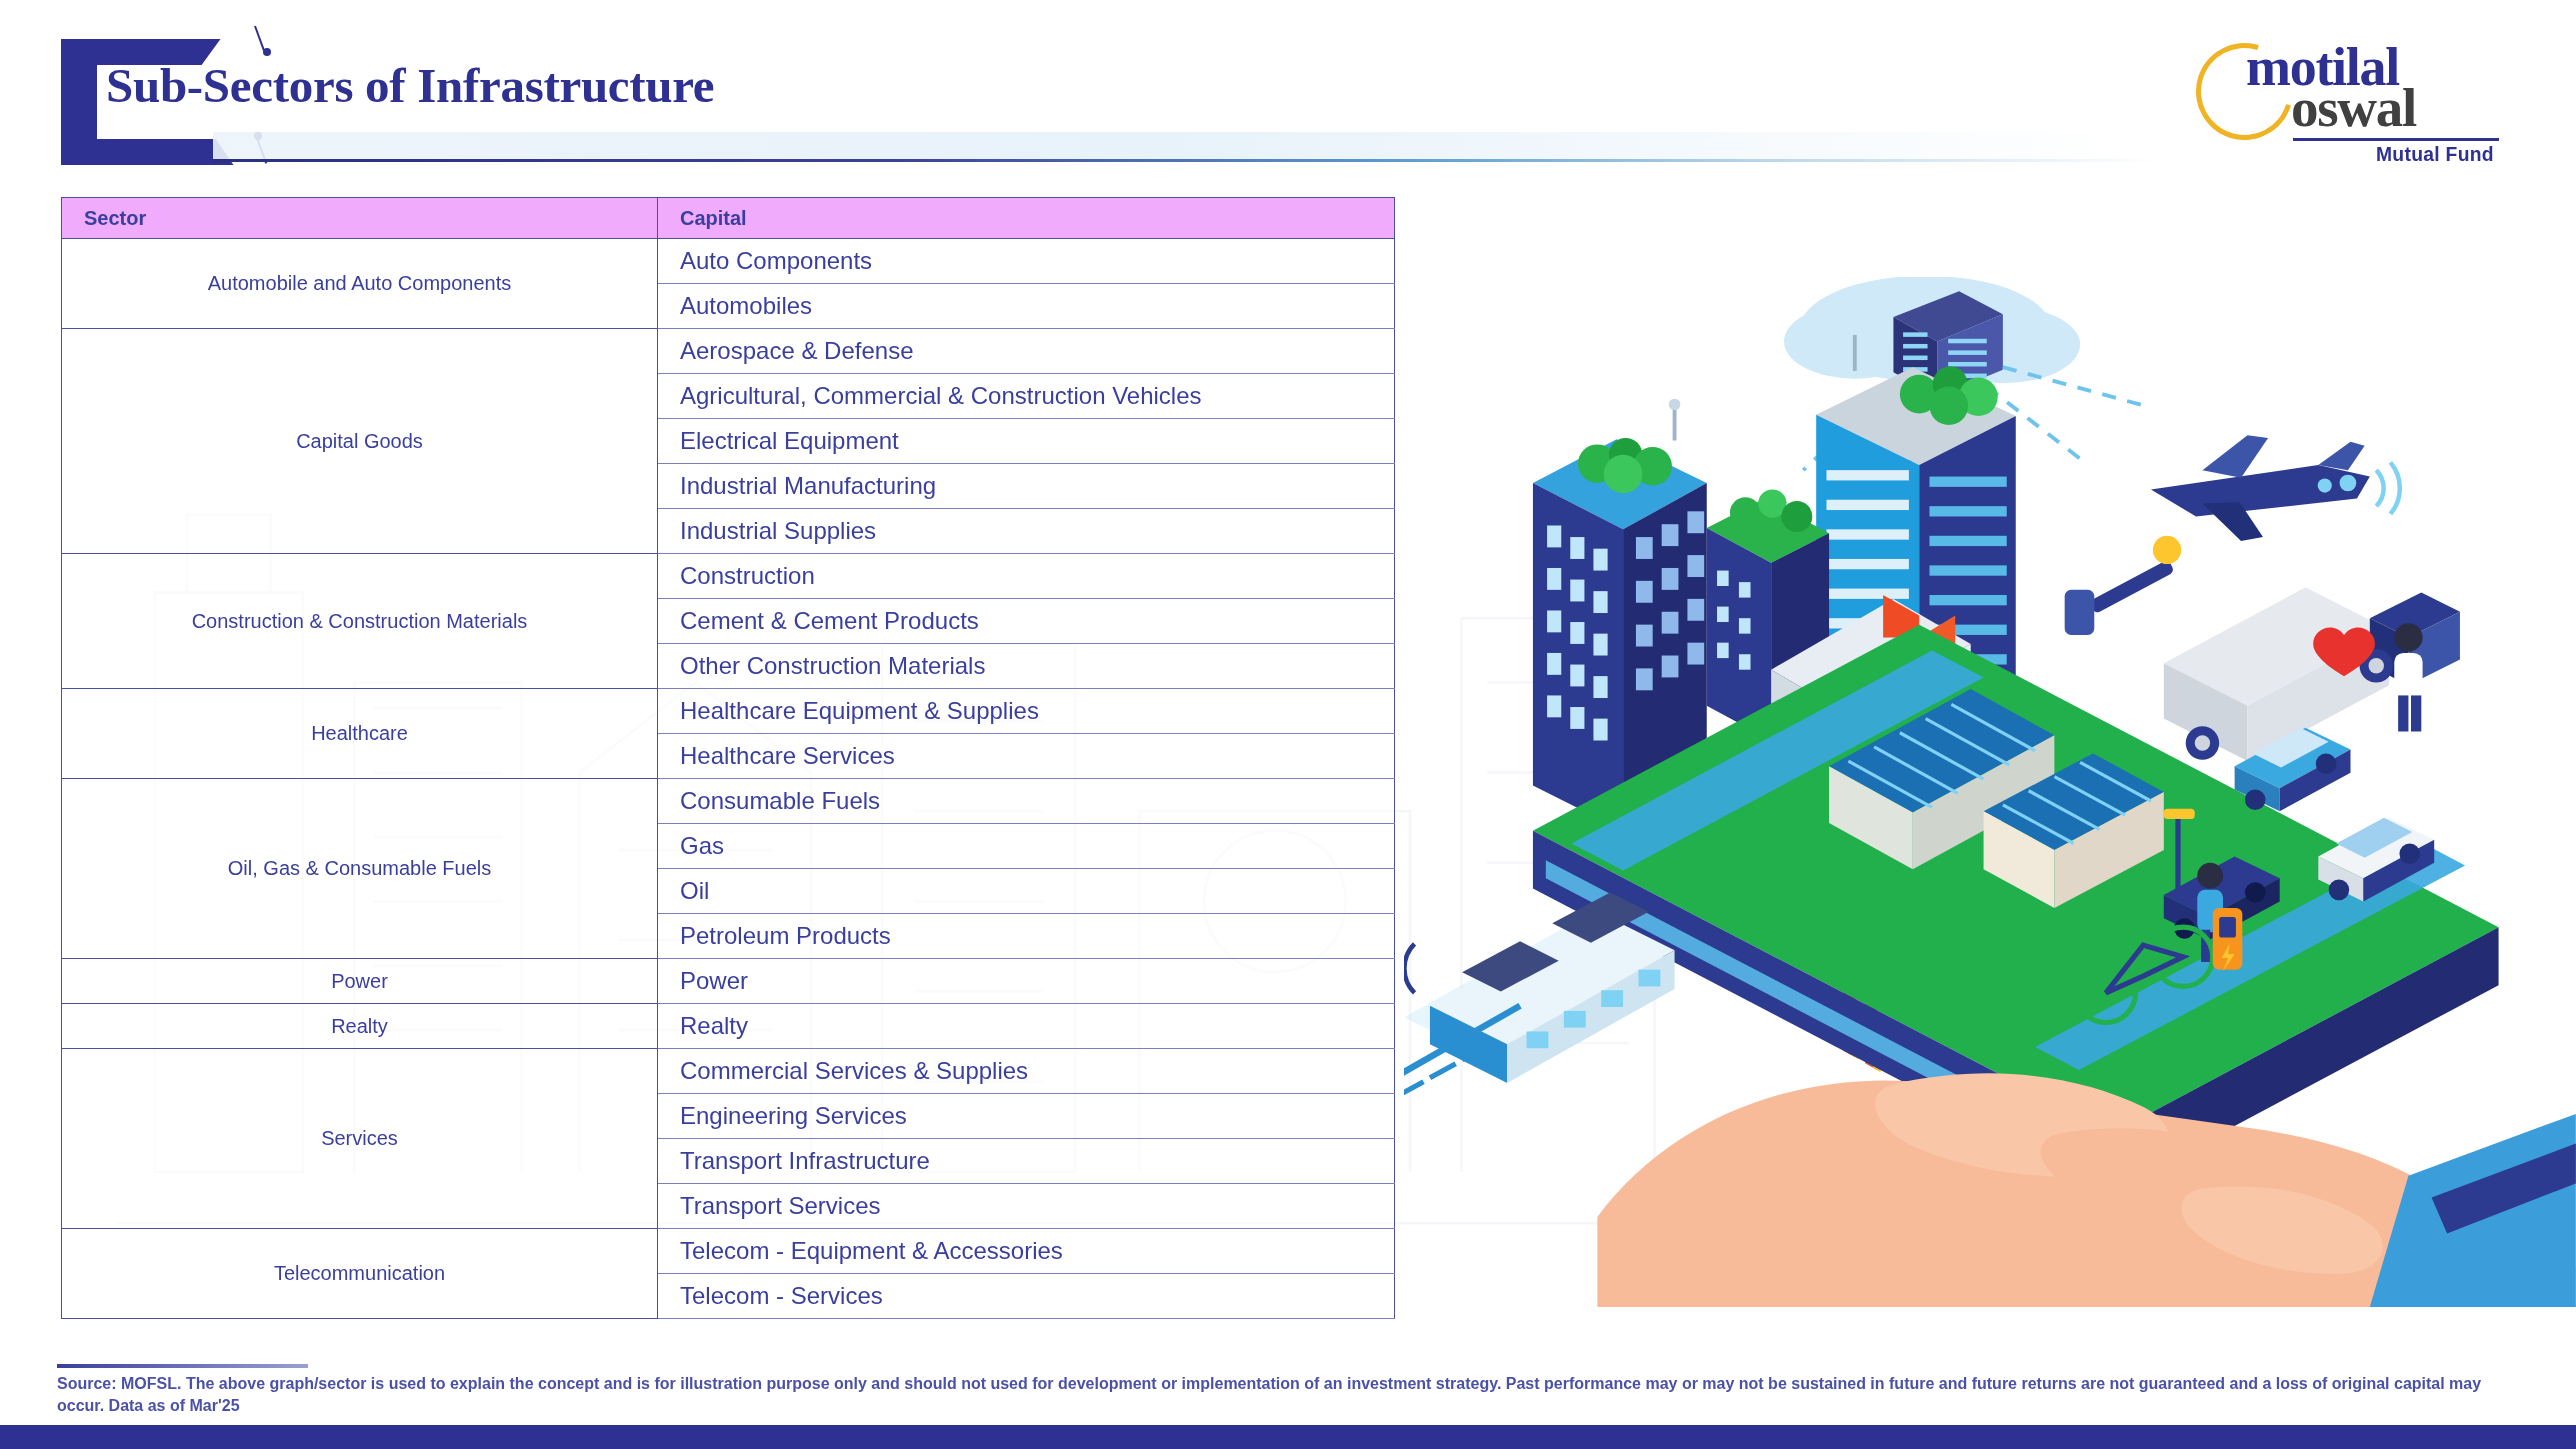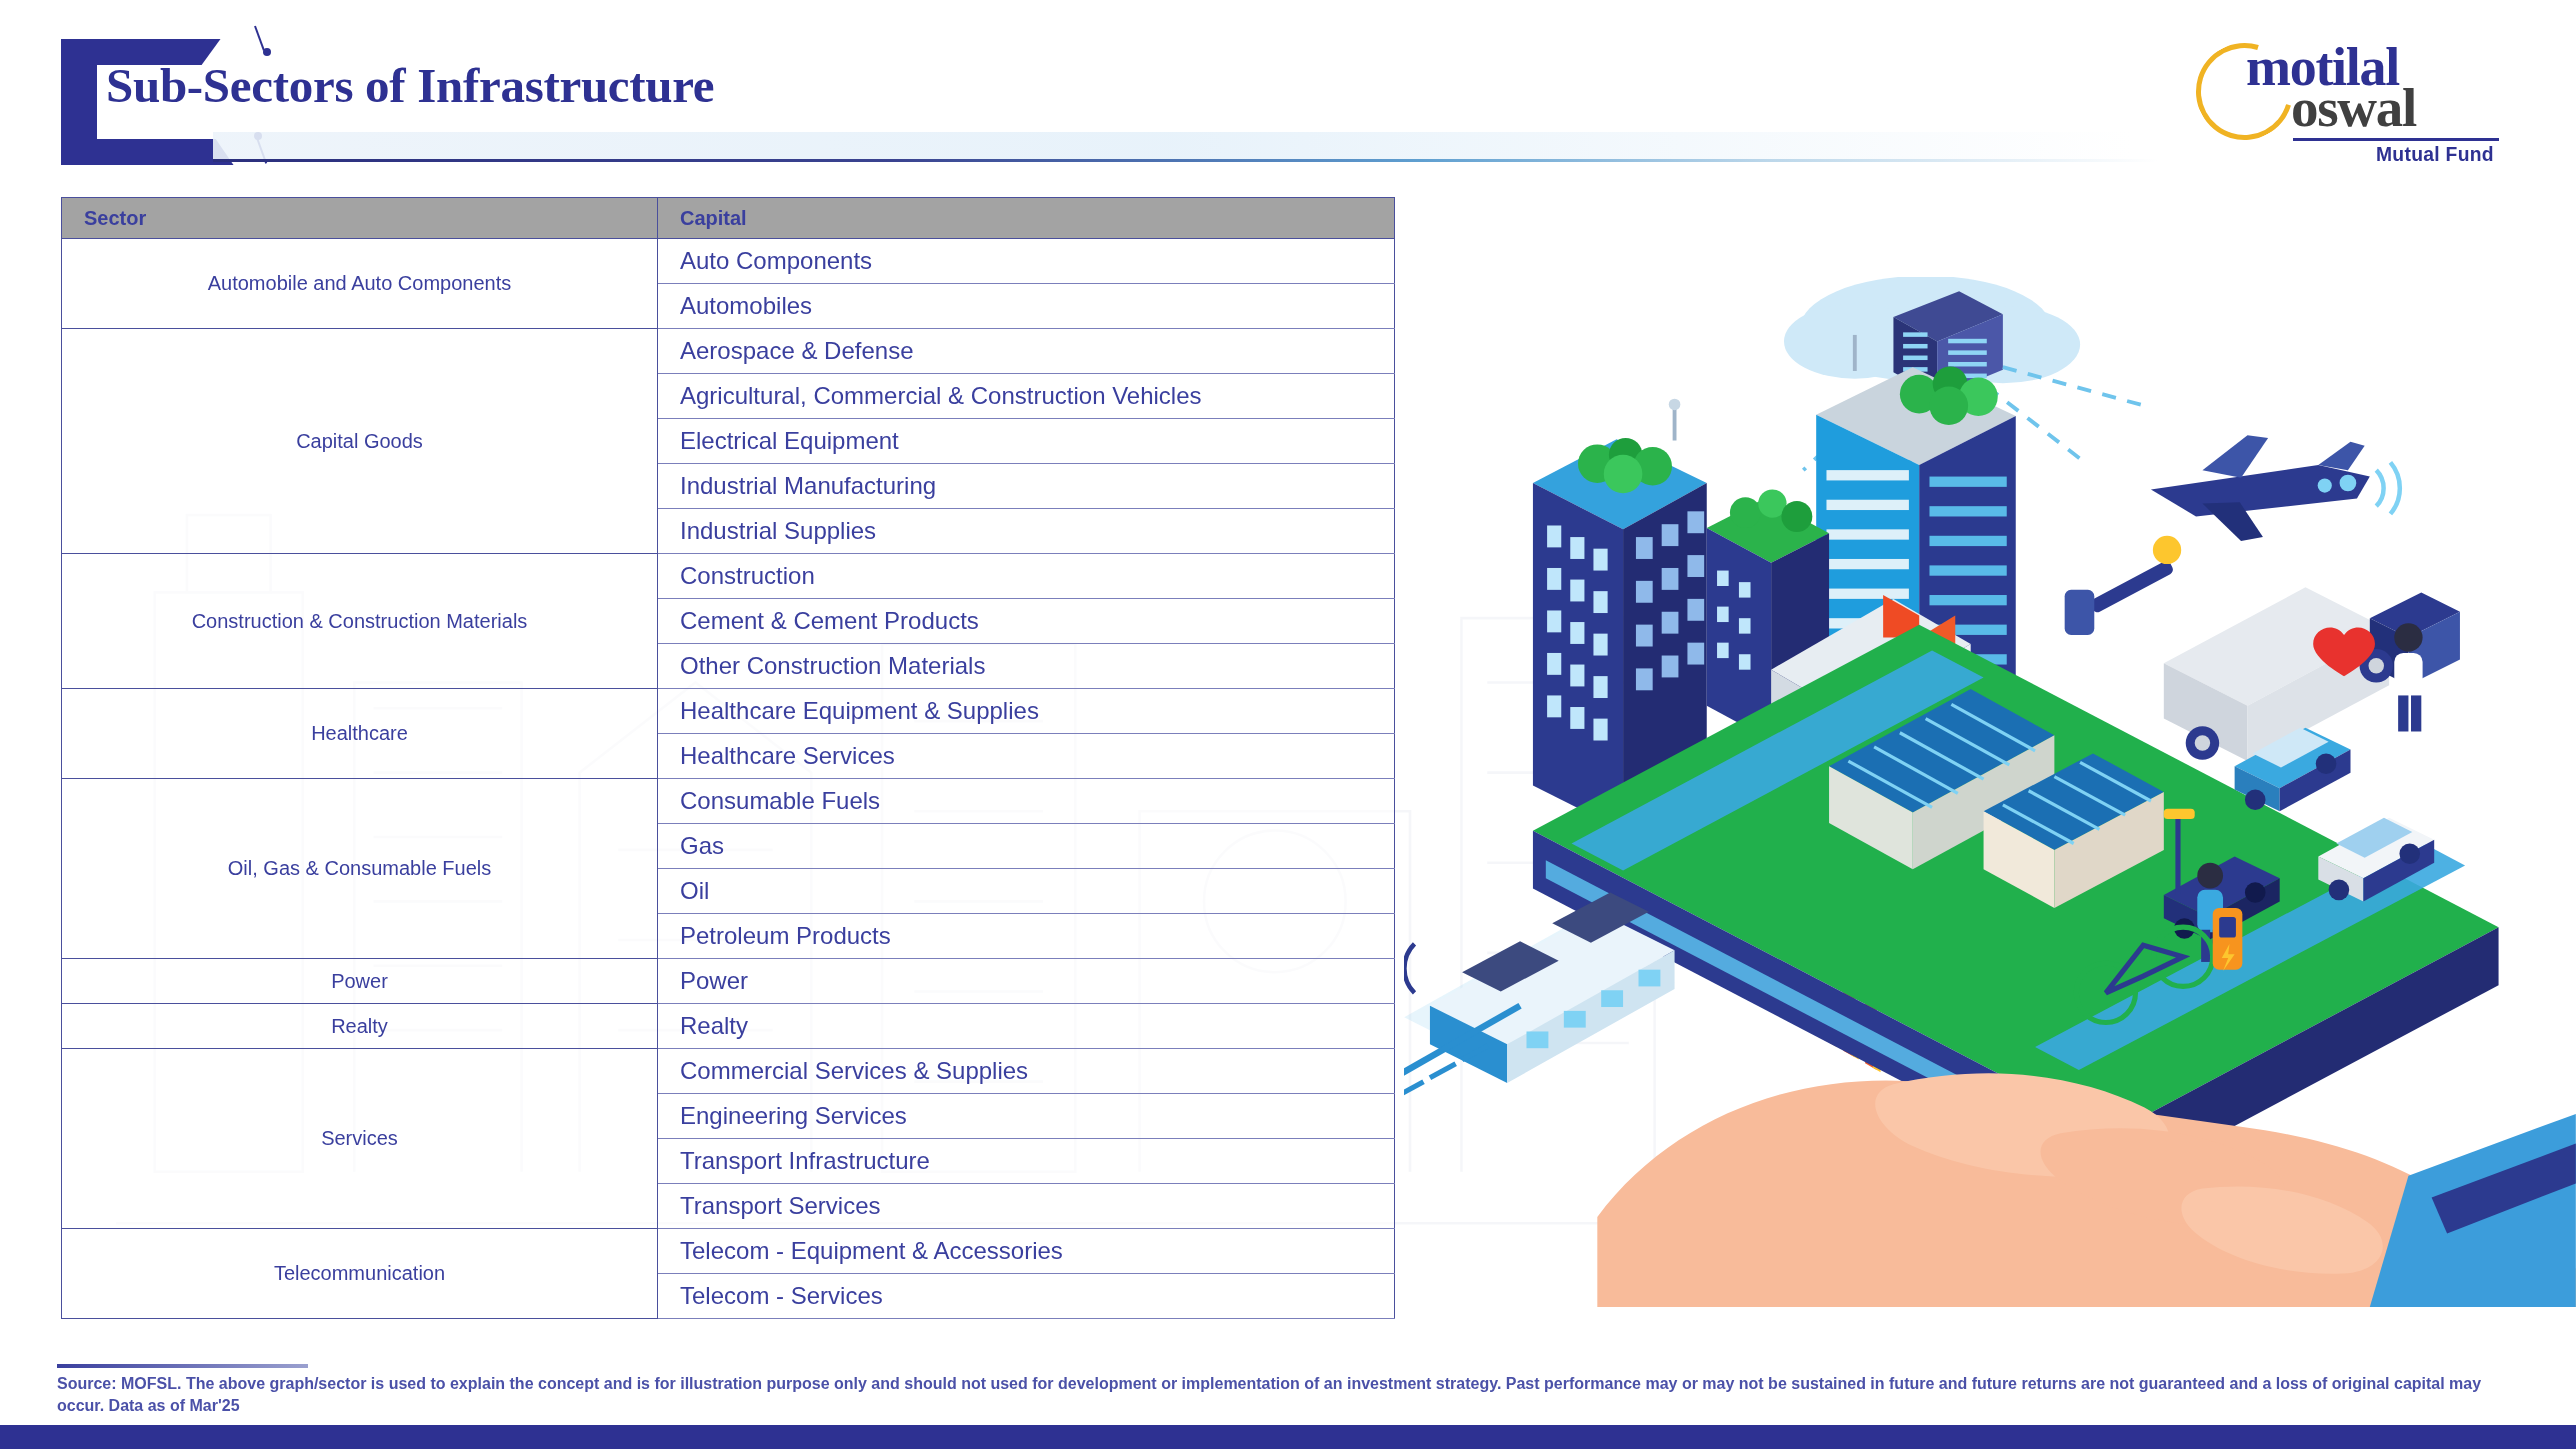--- a/index.html
+++ b/index.html
@@ -90,21 +90,21 @@
   table#sector-table col.c-sector   { width:596px; }
   table#sector-table col.c-industry { width:737px; }
 
   #sector-table th, #sector-table td {
     border:1.3px solid #6a6fb0;
     color:#3a3f9e;
     vertical-align:middle;
     padding:0 22px;
   }
   #sector-table thead th {
-    background:#a3a3a3;
+    background:#f0abfc;
     font-size:20px;
     font-weight:bold;
     height:41px;
     text-align:left;
     border-color:#4a4f9c;
     margin-left:36px;
   }
   #sector-table td.sector-cell {
     font-size:20px; font-weight:400;
     border-left-color:#4a4f9c;

